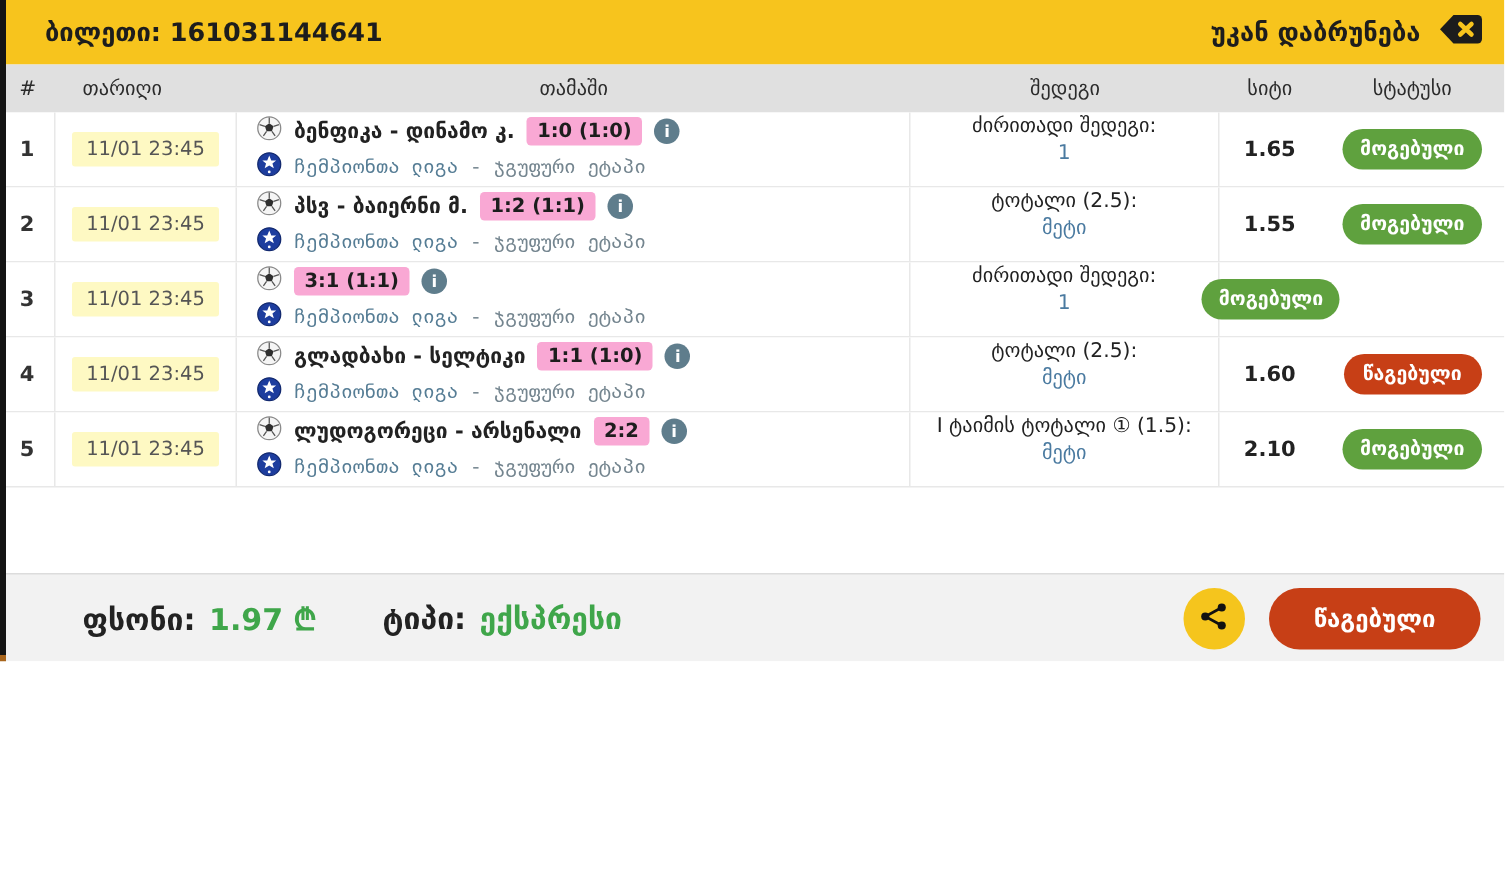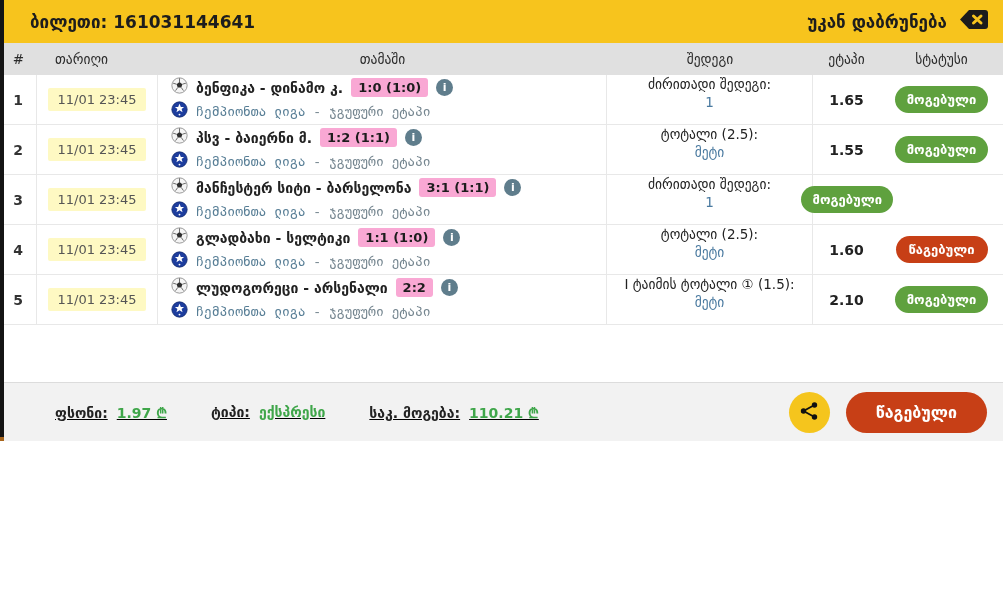--- a/index.html
+++ b/index.html
@@ -55,21 +55,21 @@
   .c-coef { justify-content:center; font-size:14px; font-weight:bold; color:#222; }
   .c-status { justify-content:center; }
   .status-pill { min-width:92px; text-align:center; padding:6px 12px; border-radius:15px;
     color:#fff; font-size:13px; font-weight:bold; }
   .status-pill.won { background:#5fa13e; }
   .status-pill.lost { background:#c73f16; }
 
   
   .footer { position:absolute; left:0; bottom:0; width:100%; height:59px; background:#f2f2f2;
     border-top:1px solid #dcdcdc; display:flex; align-items:center; padding:0 16px 0 55px; }
-  .sum-group { display:flex; align-items:baseline; gap:9px; margin-right:44px; font-size:14px;text-decoration:underline; }
+  .sum-group { display:flex; align-items:baseline; gap:9px; margin-right:44px; font-size:20px; }
   .sum-label { color:#222; font-weight:bold; }
   .sum-value { color:#3fa64a; font-weight:bold; }
   .footer-spacer { flex:1; }
   .share-btn { width:41px; height:41px; border-radius:50%; background:#f5c51d; border:none;
     display:flex; align-items:center; justify-content:center; cursor:pointer; }
   .ticket-status-btn { margin-left:16px; height:41px; padding:0 30px; border:none; border-radius:21px;
     background:#c73f16; color:#fff; font-size:16px; font-weight:bold; cursor:pointer;
     font-family:"DejaVu Sans","Liberation Sans",sans-serif; }
 </style>
 </head>
@@ -89,21 +89,21 @@
         </svg>
       </span>
     </div>
   </div>
 
   <div class="thead grid-cols">
     <div class="th-num">#</div>
     <div class="th-date">თარიღი</div>
     <div class="th-game">თამაში</div>
     <div class="th-result">შედეგი</div>
-    <div class="th-coef">ეტაპი</div>
+    <div class="th-coef">სიტი</div>
     <div class="th-status">სტატუსი</div>
   </div>
 
   <div id="rows">
     <div class="row grid-cols">
       <div class="cell c-num">1</div>
       <div class="cell c-date">
         <span class="date-box">11/01 23:45</span>
       </div>
       <div class="cell c-game">
@@ -186,21 +186,20 @@
       </div>
       <div class="cell c-game">
         <div class="game-line1">
           <span>
             <svg width="17" height="17" viewBox="0 0 20 20">
               <circle cx="10" cy="10" r="9" fill="#f5f5f5" stroke="#8a8a8a"></circle>
               <polygon points="10,6 13.4,8.5 12.1,12.4 7.9,12.4 6.6,8.5" fill="#2e2e2e"></polygon>
               <path d="M10 1.5 L10 6 M13.4 8.5 L17.6 7.2 M12.1 12.4 L14.6 16 M7.9 12.4 L5.4 16 M6.6 8.5 L2.4 7.2" stroke="#555" stroke-width="1" fill="none"></path>
             </svg>
           </span>
-          <span class="teams">მანჩესტერ სიტი - ბარსელონა</span>
           <span class="score-badge">3:1 (1:1)</span>
           <span class="info-icon">i</span>
         </div>
         <div class="game-line2">
           <span>
             <svg width="17" height="17" viewBox="0 0 20 20">
               <circle cx="10" cy="10" r="9" fill="#1d3d9e" stroke="#12296f"></circle>
               <polygon points="10,3.2 11.6,7 15.4,7 12.5,9.4 13.6,13.2 10,10.9 6.4,13.2 7.5,9.4 4.6,7 8.4,7" fill="#fff"></polygon>
               <circle cx="10" cy="16" r="1.1" fill="#fff"></circle>
             </svg>
@@ -297,24 +296,20 @@
   </div>
 
   <div class="footer">
     <div class="sum-group">
       <span class="sum-label">ფსონი:</span>
       <span class="sum-value">1.97 ₾</span>
     </div>
     <div class="sum-group">
       <span class="sum-label">ტიპი:</span>
       <span class="sum-value">ექსპრესი</span>
-    </div>
-    <div class="sum-group">
-      <span class="sum-label">საკ. მოგება:</span>
-      <span class="sum-value">110.21 ₾</span>
     </div>
     <div class="footer-spacer"></div>
     <button class="share-btn">
       <span>
         <svg width="20" height="20" viewBox="0 0 20 20">
           <path d="M15.5 4 L4.5 10 L15.5 16" stroke="#111" stroke-width="1.8" fill="none"></path>
           <circle cx="15.5" cy="4" r="2.7" fill="#111"></circle>
           <circle cx="4.5" cy="10" r="2.7" fill="#111"></circle>
           <circle cx="15.5" cy="16" r="2.7" fill="#111"></circle>
         </svg>

